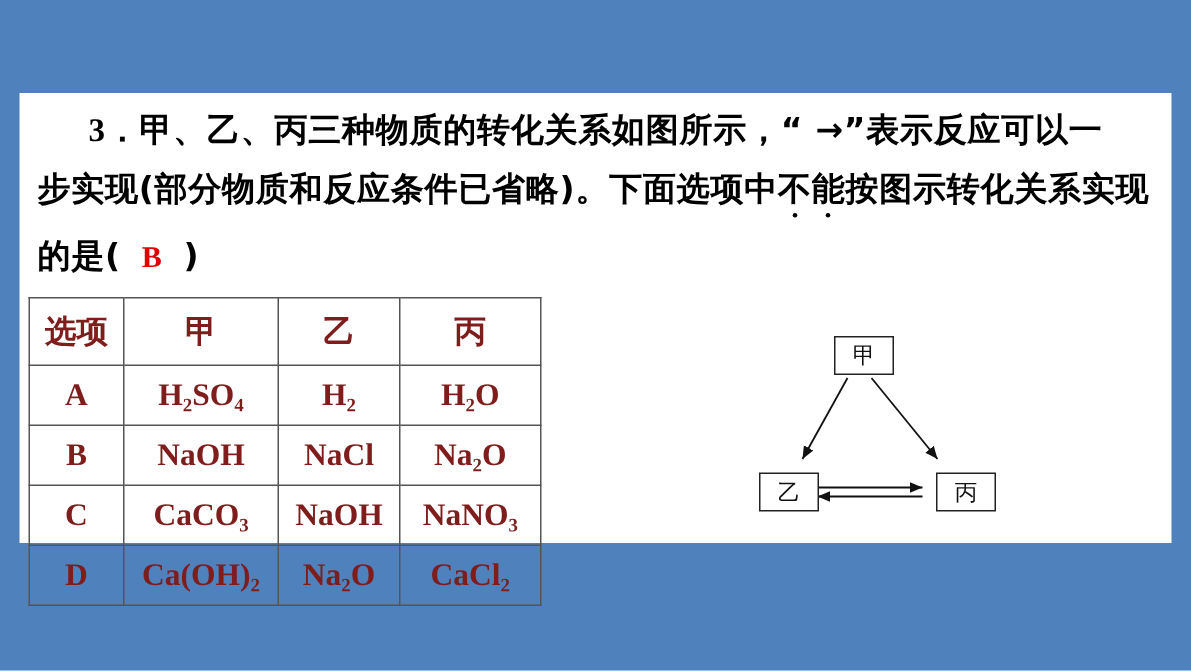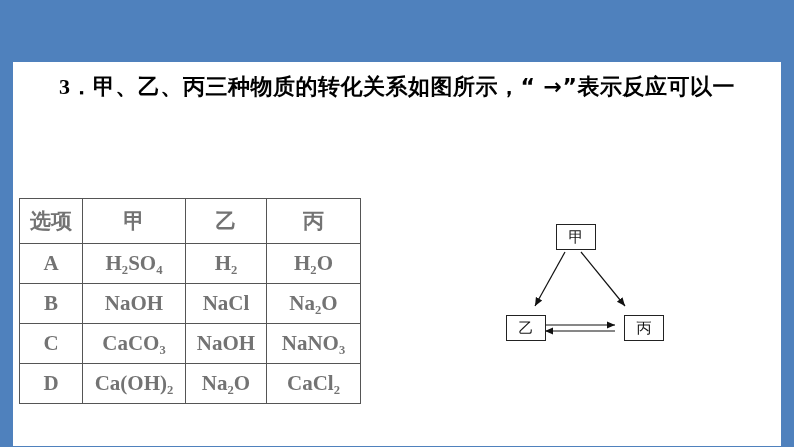--- a/index.html
+++ b/index.html
@@ -3,21 +3,21 @@
 <meta charset="utf-8">
 <style>
   html, body { margin:0; padding:0; }
   body {
     width:794px; height:447px; overflow:hidden;
     background:#4f81bd;
     position:relative;
     font-family:"DejaVu Sans", sans-serif;
   }
   .panel {
-    position:absolute; left:13px; top:62px; width:768px; height:384px;
+    position:absolute; left:13px; top:62px; width:768px; height:300px;
     background:#ffffff;
   }
   .qline {
     position:absolute; left:12px; font-weight:bold; font-size:22px; color:#000;
     white-space:nowrap; letter-spacing:0.5px;
   }
   .qnum { font-family:"Liberation Serif", serif; }
   .dot-under { position:relative; }
   .dot-under::after {
     content:""; position:absolute; left:50%; bottom:-6px; width:3px; height:3px;
@@ -26,42 +26,48 @@
   .answer {
     color:#e00000; font-family:"Liberation Serif", serif; font-weight:bold; font-size:20px;
     display:inline-block; margin:0 14px 0 14px;
   }
   table.opts {
     position:absolute; left:6px; top:136px;
     border-collapse:collapse;
   }
   table.opts td, table.opts th {
     border:1.5px solid #555; text-align:center; vertical-align:middle;
-    font-family:"Liberation Serif", serif; font-weight:bold; font-size:21px; color:#737373;
+    font-family:"Liberation Serif", serif; font-weight:bold; font-size:21px; color:#7f1d1d;
     padding:0; height:39px;
   }
   table.opts th { height:44px; font-family:"DejaVu Sans", sans-serif; font-size:21px; }
   .c0 { width:62px; } .c1 { width:102px; } .c2 { width:80px; } .c3 { width:93px; }
   .diagram { position:absolute; left:488px; top:158px; width:170px; height:130px; }
   .box {
     position:absolute; border:1.3px solid #222; background:#fff;
     font-size:15px; color:#111; text-align:center; line-height:24px;
     font-family:"DejaVu Sans", sans-serif;
   }
 </style>
 </head>
 <body>
 
 <div class="panel">
 
   <div class="qline" style="top:10px; left:46px;">
     <span class="qnum">3．</span><span>甲、乙、丙三种物质的转化关系如图所示，“ →”表示反应可以一</span>
   </div>
 
+  <div class="qline" style="top:49px;">
+    <span>步实现(部分物质和反应条件已省略)。下面选项中</span><span class="dot-under">不</span><span class="dot-under">能</span><span>按图示转化关系实现</span>
+  </div>
 
+  <div class="qline" style="top:94px;">
+    <span>的是(</span><span class="answer">B</span><span>)</span>
+  </div>
 
   <table class="opts">
     <tbody>
         <tr>
       <th class="c0">选项</th>
       <th class="c1">甲</th>
       <th class="c2">乙</th>
       <th class="c3">丙</th>
     </tr>
     <tr>

